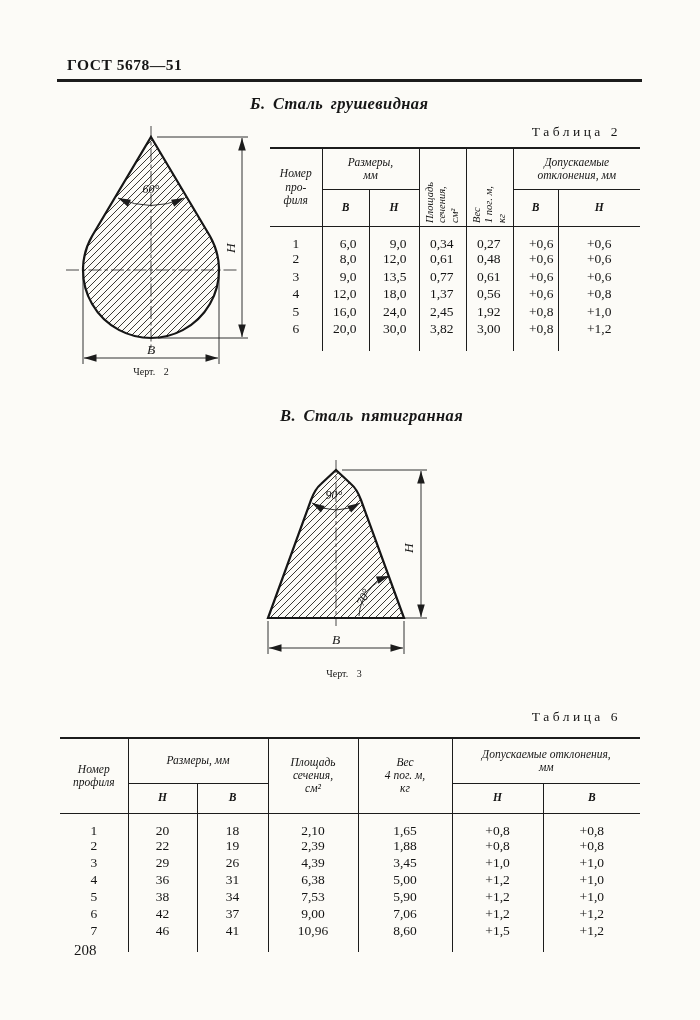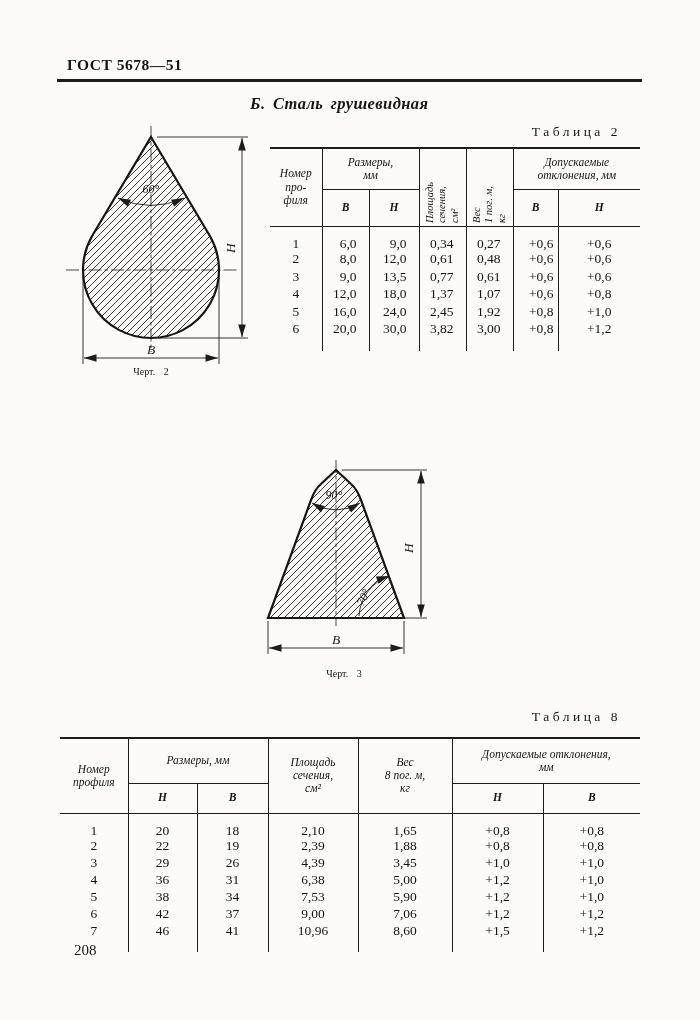--- a/index.html
+++ b/index.html
@@ -166,21 +166,21 @@
           <td>0,77</td>
           <td>0,61</td>
           <td>+0,6</td>
           <td>+0,6</td>
         </tr>
         <tr>
           <td>4</td>
           <td>12,0</td>
           <td>18,0</td>
           <td>1,37</td>
-          <td>1,07</td>
+          <td>0,56</td>
           <td>+0,6</td>
           <td>+0,8</td>
         </tr>
         <tr>
           <td>5</td>
           <td>16,0</td>
           <td>24,0</td>
           <td>2,45</td>
           <td>1,92</td>
           <td>+0,8</td>
@@ -200,20 +200,21 @@
           <td></td>
           <td></td>
           <td></td>
           <td></td>
           <td></td>
           <td></td>
         </tr>
       </tbody>
   </table>
 
+  <div class="heading hv">В. Сталь пятигранная</div>
 
   <svg class="fig fig3" width="220" height="205" viewBox="0 0 220 205">
     <defs>
       <pattern id="h2" width="7" height="7" patternUnits="userSpaceOnUse">
         <path d="M-1,1 l2,-2 M0,7 l7,-7 M6,8 l2,-2" stroke="#26241f" stroke-width="0.9"></path>
       </pattern>
       <marker id="arr2" markerUnits="userSpaceOnUse" markerWidth="14" markerHeight="10" viewBox="0 0 14 10" refX="13" refY="5" orient="auto-start-reverse">
         <path d="M0.5,1.2 L13,5 L0.5,8.8 Z" fill="#1c1c1c"></path>
       </marker>
     </defs>
@@ -227,21 +228,21 @@
     <line class="thin" x1="150" y1="160" x2="172" y2="160"></line>
     <line class="thin" x1="166" y1="13" x2="166" y2="159" marker-start="url(#arr2)" marker-end="url(#arr2)"></line>
     <text class="lbl" x="158" y="90" text-anchor="middle" transform="rotate(-90 158 90)">Н</text>
     <line class="thin" x1="13" y1="163" x2="13" y2="196"></line>
     <line class="thin" x1="149" y1="163" x2="149" y2="196"></line>
     <line class="thin" x1="14" y1="190" x2="148" y2="190" marker-start="url(#arr2)" marker-end="url(#arr2)"></line>
     <text class="lbl" x="81" y="186" text-anchor="middle">В</text>
   </svg>
   <div class="caption cap3">Черт. 3</div>
 
-  <div class="tlabel tl3">Таблица 8</div>
+  <div class="tlabel tl3">Таблица 6</div>
 
   <table class="doc-table t3">
     <colgroup>
       <col style="width:68px">
         <col style="width:69px">
         <col style="width:71px">
       <col style="width:90px">
         <col style="width:94px">
         <col style="width:91px">
         <col style="width:97px">
@@ -255,21 +256,21 @@
         <td colspan="2" class="bl gsp">
             <div class="pre">Размеры, мм</div>
           </td>
         <td rowspan="2" class="bl hspan">
             <div class="pre">Площадь
 сечения,
 см²</div>
           </td>
         <td rowspan="2" class="bl hspan">
             <div class="pre">Вес
-8 пог. м,
+4 пог. м,
 кг</div>
           </td>
         <td colspan="2" class="bl gsp">
             <div class="pre">Допускаемые отклонения,
 мм</div>
           </td>
       </tr>
       <tr class="sub">
         <td class="bl hb2 it">Н</td>
         <td class="bl hb2 it">В</td>

